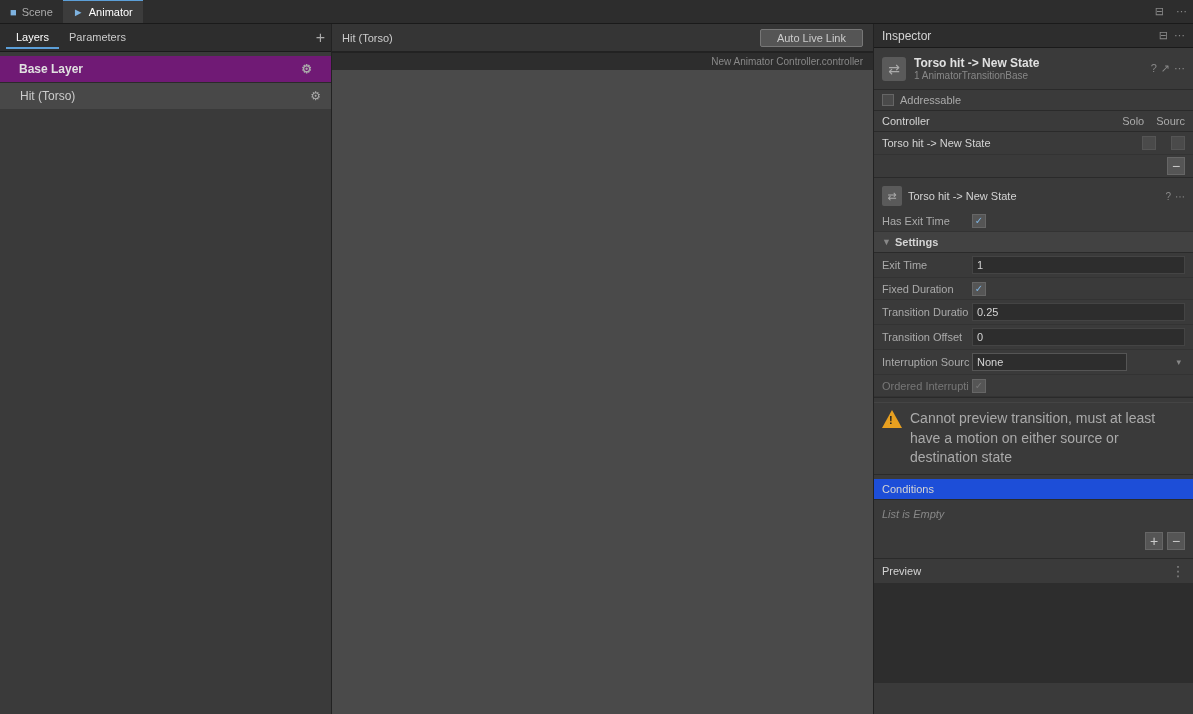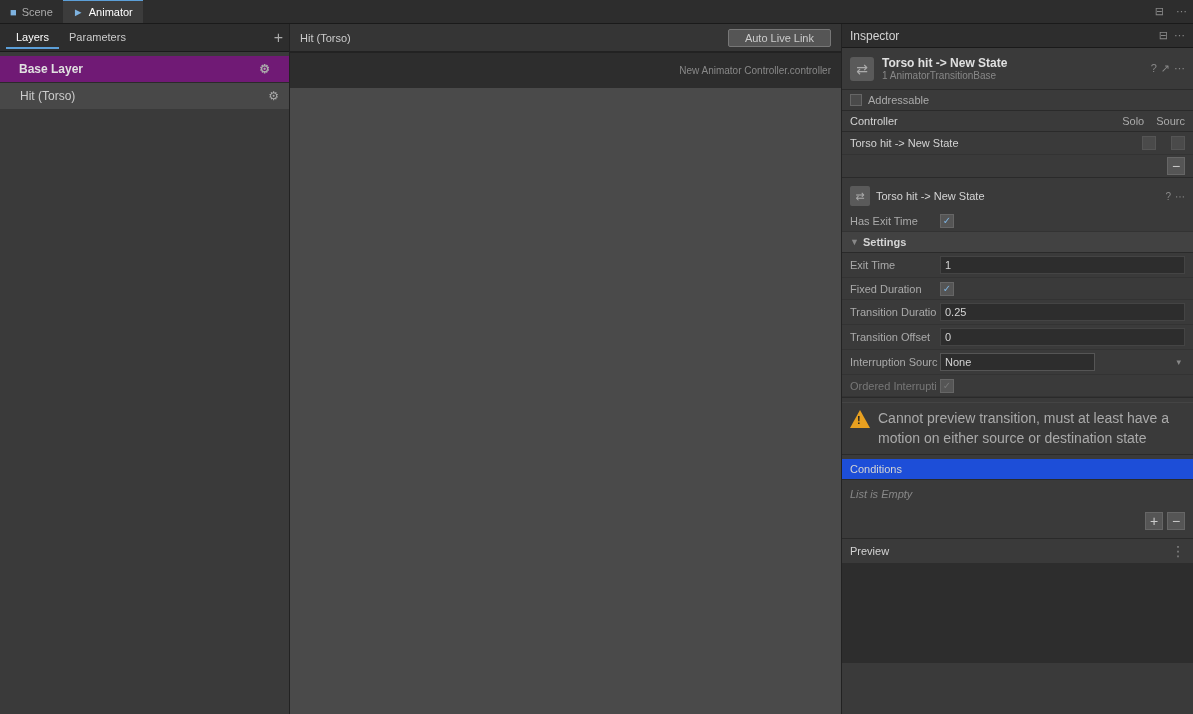--- a/index.html
+++ b/index.html
@@ -50,21 +50,21 @@
 
     
     .main-area {
       display: flex;
       flex: 1;
       overflow: hidden;
     }
 
     
     .left-panel {
-      width: 290px;
+      width: 332px;
       background: #3a3a3a;
       display: flex;
       flex-direction: column;
       border-right: 1px solid #222;
       flex-shrink: 0;
     }
     .left-panel-tabs {
       display: flex;
       background: #2d2d2d;
       border-bottom: 1px solid #1a1a1a;
@@ -164,34 +164,34 @@
 
     
     .canvas-svg {
       position: absolute;
       top: 0; left: 0;
       width: 100%; height: 100%;
       pointer-events: none;
     }
 
     .status-bar {
-      height: 36px;
+      height: 18px;
       background: #2d2d2d;
       border-top: 1px solid #222;
       display: flex;
       align-items: center;
       padding: 4px 10px;
       font-size: 10px;
       color: #888;
     }
     .status-bar-spacer { flex: 1; }
 
     
     .inspector-panel {
-      width: 352px;
+      width: 320px;
       background: #3a3a3a;
       border-left: 1px solid #222;
       display: flex;
       flex-direction: column;
       flex-shrink: 0;
       overflow-y: auto;
     }
     .inspector-header {
       display: flex;
       align-items: center;

